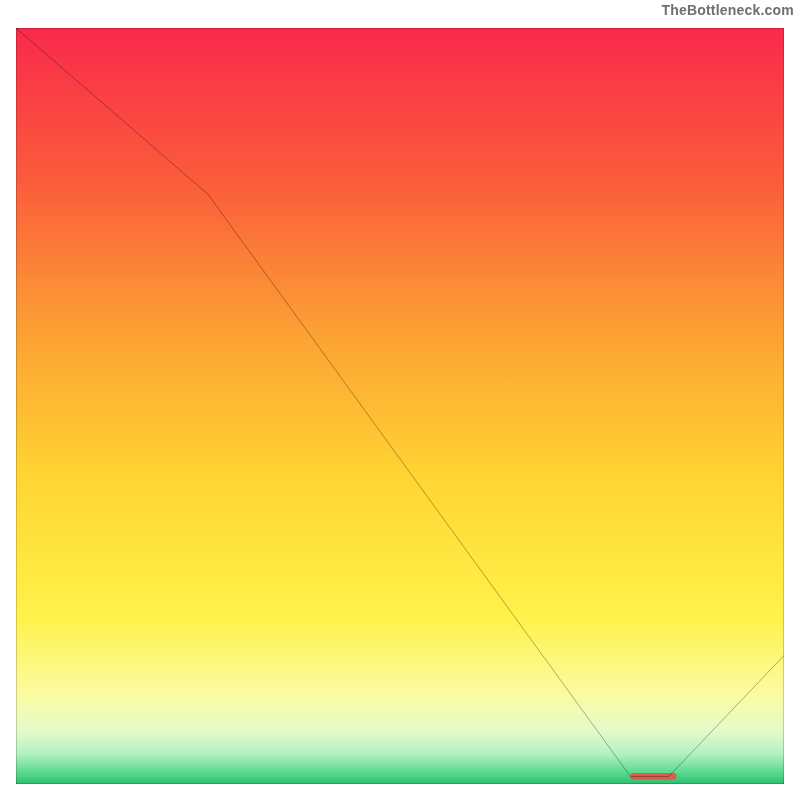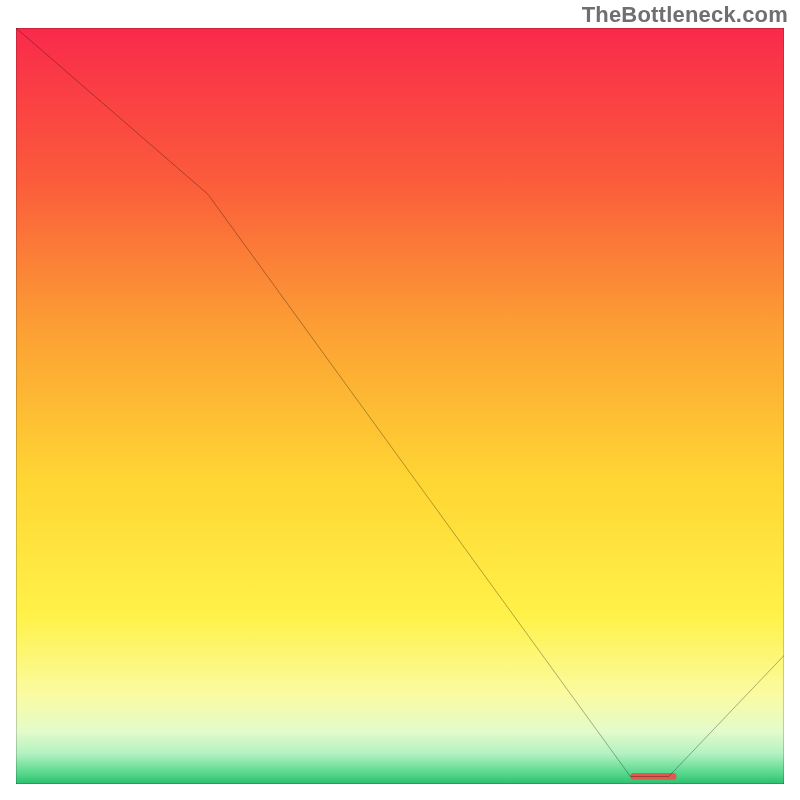--- a/index.html
+++ b/index.html
@@ -12,22 +12,22 @@
     overflow: hidden;
   }
   .wrap {
     position: relative;
     width: 800px;
     height: 800px;
   }
   .watermark {
     position: absolute;
     top: 2px;
-    right: 12px;
-    font-size: 22px;
+    right: 6px;
+    font-size: 14px;
     font-weight: 600;
     color: #6f6f6f;
     letter-spacing: 0.2px;
     z-index: 10;
   }
   .plot {
     position: absolute;
     left: 16px;
     top: 28px;
     width: 768px;

